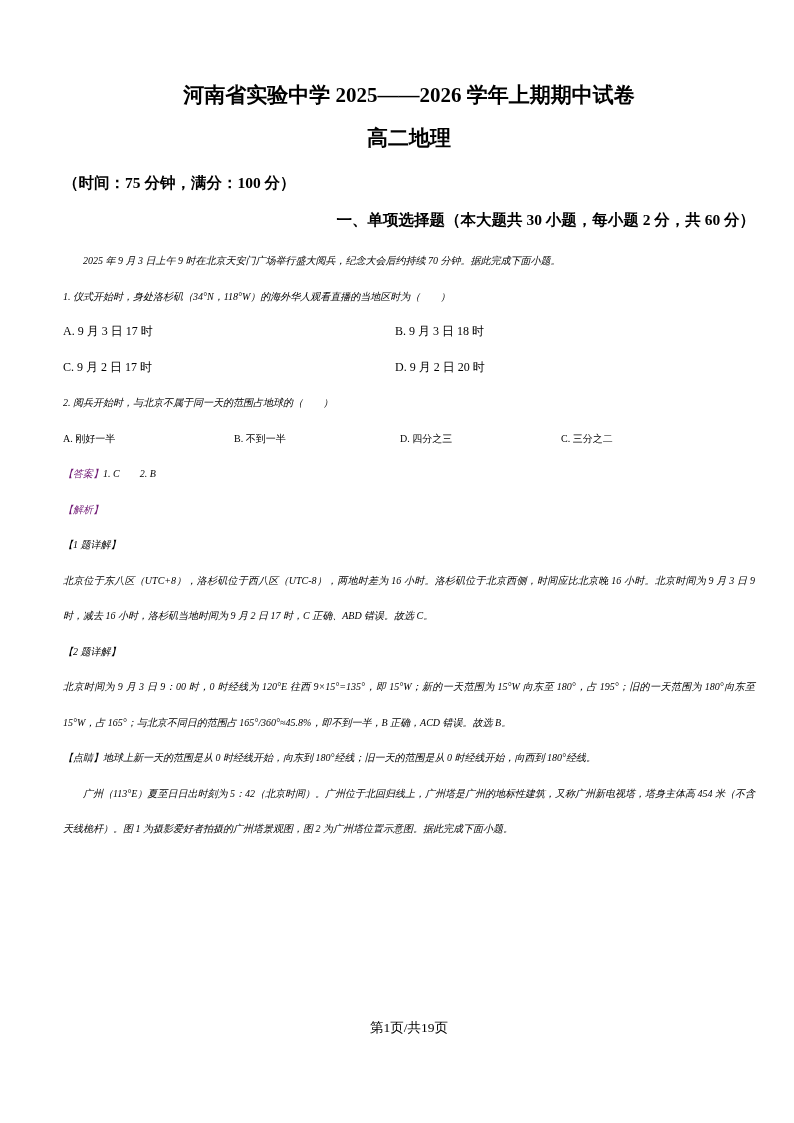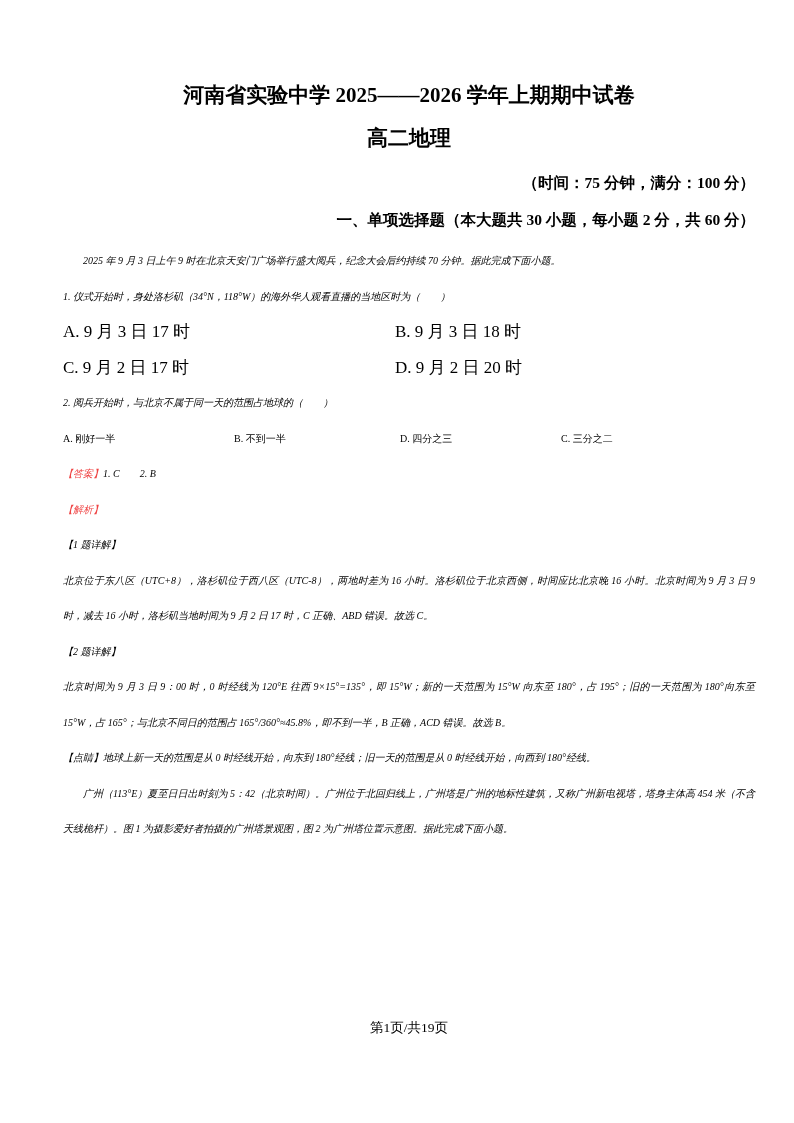--- a/index.html
+++ b/index.html
@@ -25,21 +25,21 @@
     margin:0;
   }
   .subtitle {
     text-align:center;
     font-weight:bold;
     font-size:21px;
     line-height:28px;
     margin:14px 0 0 0;
   }
   .meta {
-    text-align:right;
+    text-align:left;
     font-weight:bold;
     font-size:15.5px;
     line-height:20px;
     margin:21px 0 0 0;
   }
   .section-heading {
     font-weight:bold;
     font-size:15.5px;
     line-height:22px;
     margin:16px 0 0 0;
@@ -50,30 +50,30 @@
     line-height:35.5px;
     margin:0;
     text-align:justify;
     font-style:italic;
   }
   .indent { text-indent:2em; }
   .kai { font-style:italic; }   
   .opt-grid2 {
     display:grid;
     grid-template-columns:332px 1fr;
-    font-size:17px;
+    font-size:12px;
     line-height:35.5px;
   }
   .opt-grid4 {
     display:grid;
     grid-template-columns:171px 166px 161px 1fr;
     font-size:10px;
     line-height:35.5px;
   }
-  .blue { color:#ef4444; }
+  .blue { color:#701a75; }
   .pre { white-space:pre-wrap; }
   .footer {
     position:absolute;
     left:0; right:0; bottom:86px;
     text-align:center;
     font-size:13.5px;
     color:#000000;
   }
 </style>
 </head>

